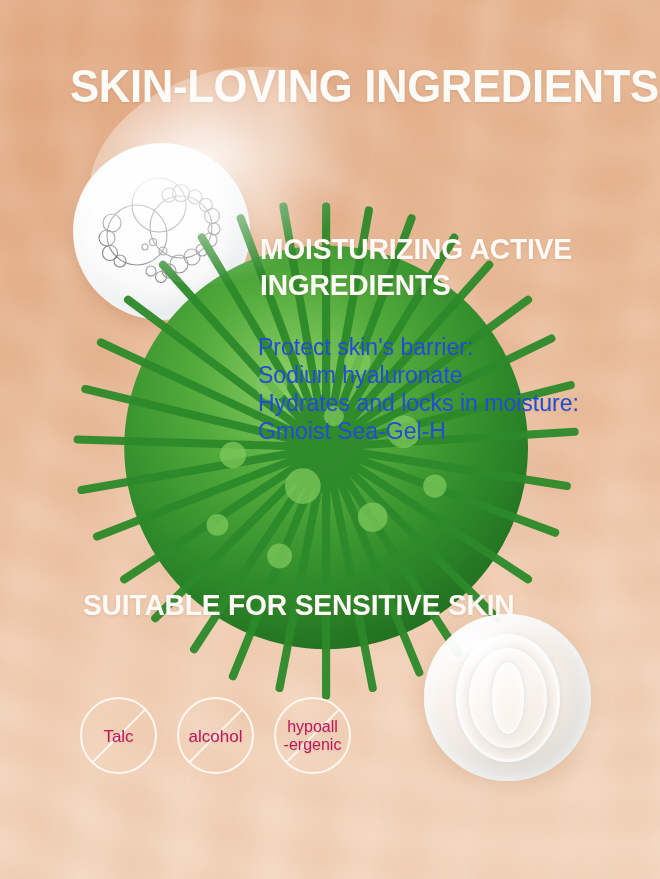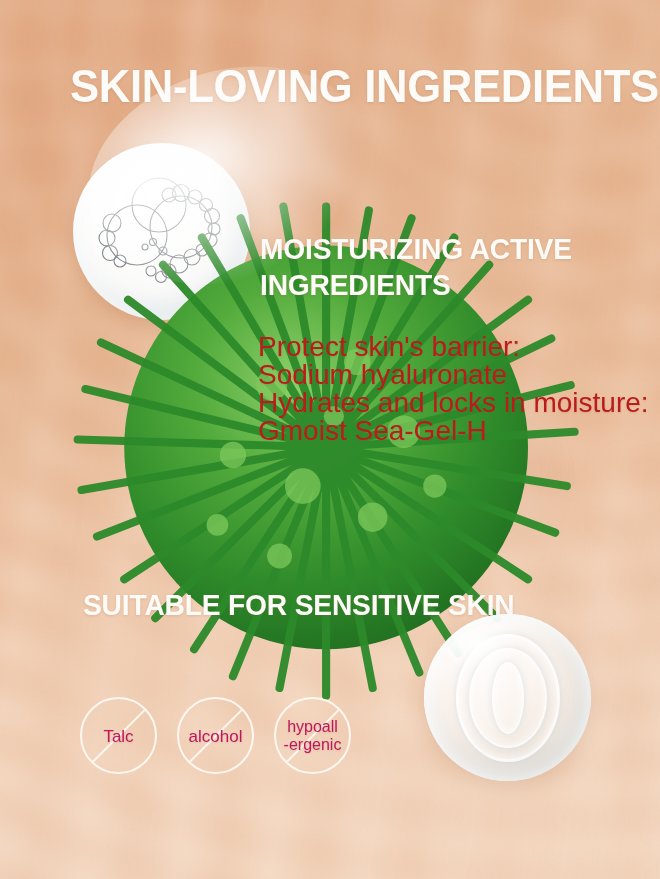--- a/index.html
+++ b/index.html
@@ -98,24 +98,24 @@
     transform-origin: left center;
     text-shadow: 0 1px 3px rgba(150,96,62,.20);
   }
   #head-moist { left: 260px; top: 231px; }
   #head-sens  { left: 83px;  top: 587px; }
 
   .body-copy {
     position: absolute;
     left: 258px;
     top: 333px;
-    font-size: 28px;
+    font-size: 23px;
     line-height: 28px;
     font-weight: 400;
-    color: #b91c1c;
+    color: #1d4ed8;
     text-shadow: 0 1px 2px rgba(150,96,62,.18);
     white-space: pre-line;
   }
 
   
   .badge {
     position: absolute;
     width: 77px;
     height: 77px;
     border-radius: 50%;

